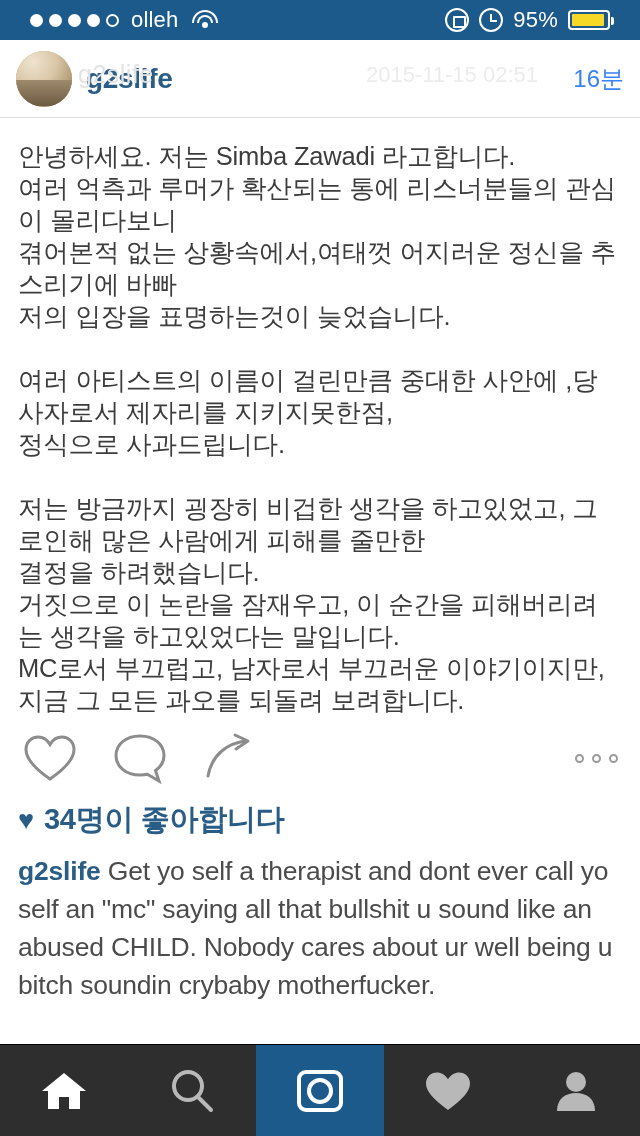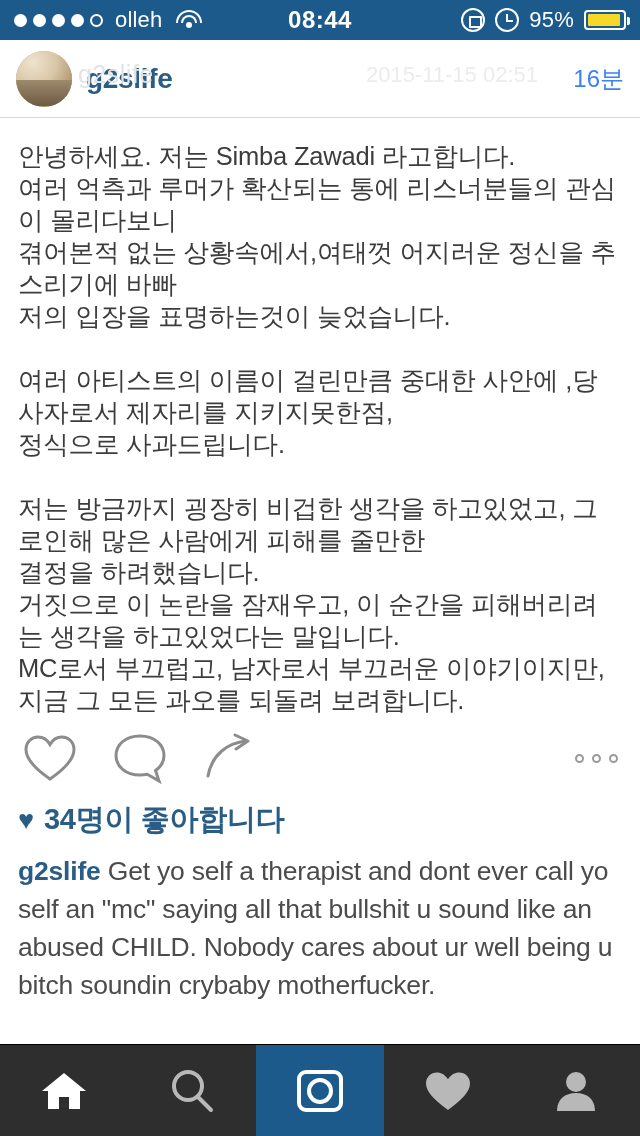--- a/index.html
+++ b/index.html
@@ -19,21 +19,21 @@
     flex-direction: column;
   }
 
   
   .status-bar {
     height: 40px;
     background: #1d5a8c;
     color: #ffffff;
     display: flex;
     align-items: center;
-    padding: 0 14px;
+    padding: 0 30px;
     font-size: 22px;
     flex: 0 0 40px;
     position: relative;
   }
   .signal-dots {
     display: flex;
     align-items: center;
     gap: 6px;
   }
   .dot {
@@ -306,21 +306,20 @@
       <span class="dot"></span>
       <span class="dot"></span>
       <span class="dot hollow"></span>
     </div>
     <div class="carrier">olleh</div>
     <div class="wifi-icon">
         <i></i>
         <i></i>
         <i></i>
       </div>
-    <div class="clock">08:44</div>
     <div class="status-right">
       <div class="lock-rot"></div>
       <div class="alarm"></div>
       <div class="battery-pct">95%</div>
       <div class="battery">
         <div class="battery-fill" style="width:95%"></div>
       </div>
     </div>
   </div>
 

